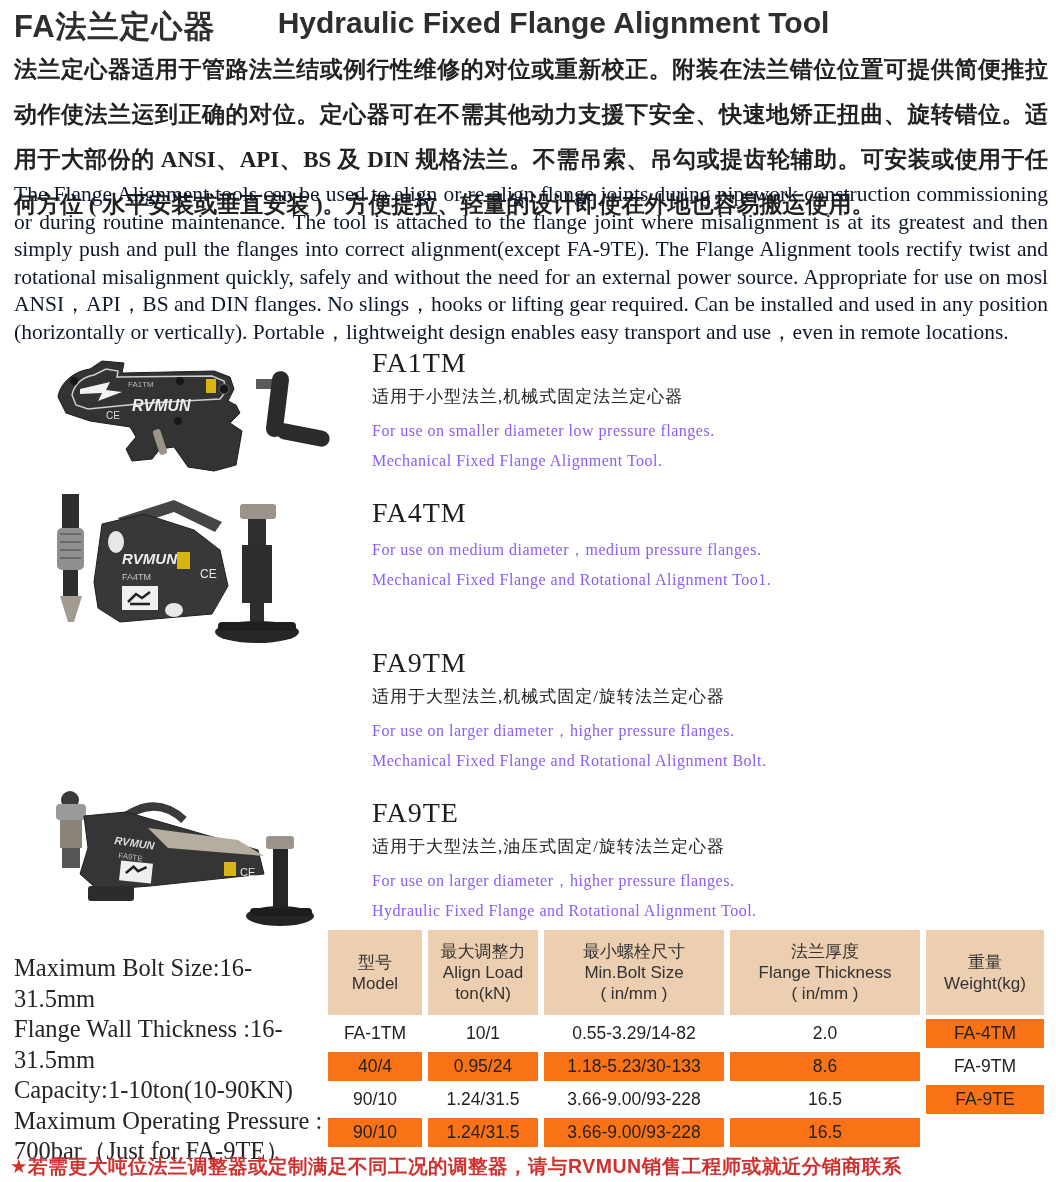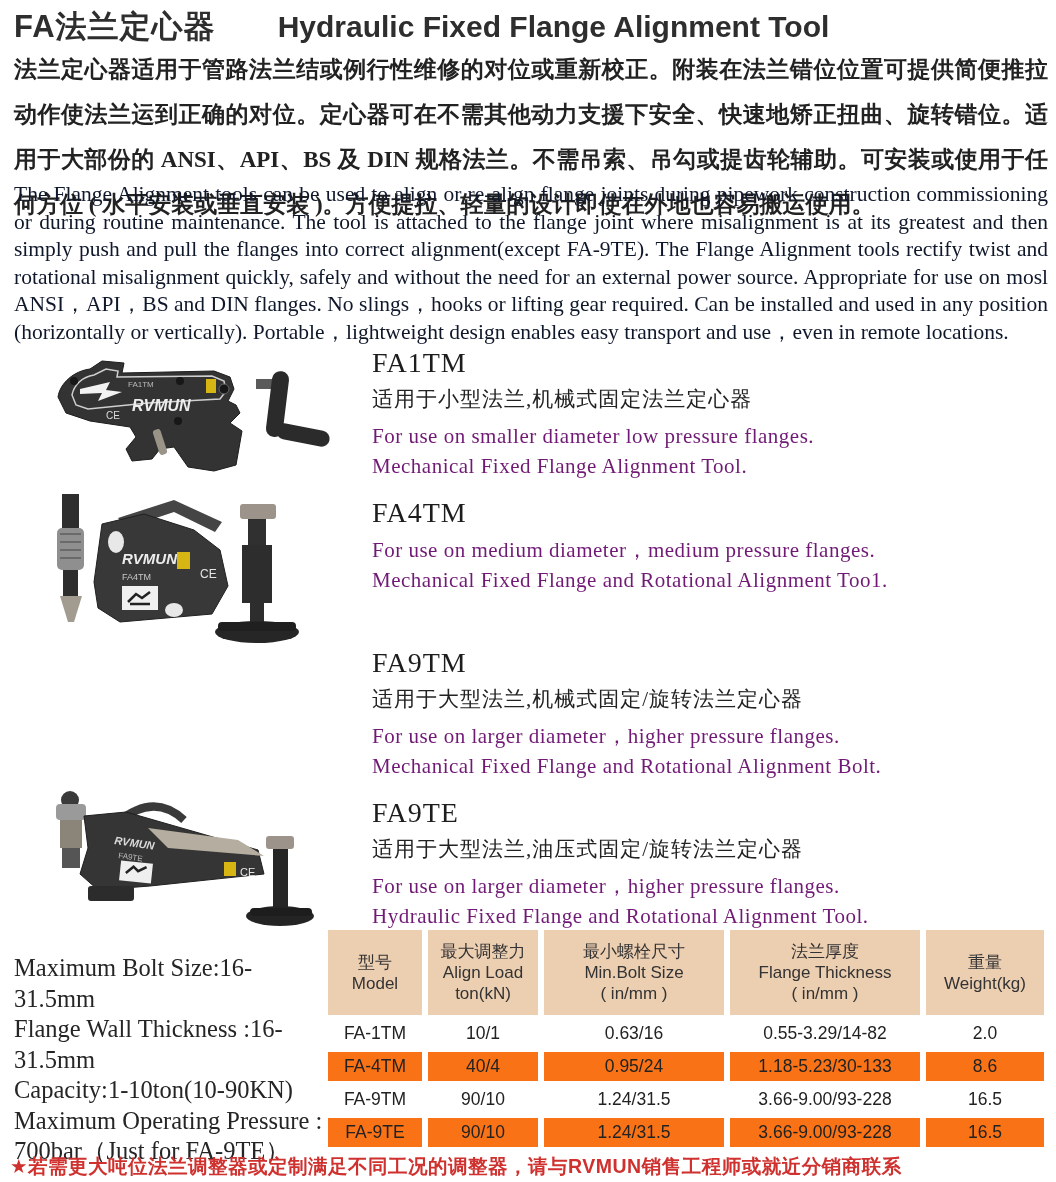--- a/index.html
+++ b/index.html
@@ -4,36 +4,36 @@
 <style>
   * { margin:0; padding:0; box-sizing:border-box; }
   html,body { background:#ffffff; }
   body {
     width:1056px; height:1182px; position:relative; overflow:hidden;
     font-family:"Liberation Serif","DejaVu Serif",serif; color:#2a2a2a;
   }
   .abs { position:absolute; }
 
   
-  .header { left:14px; top:6px; width:1030px; display:flex; align-items:center; gap:62px;
+  .header { left:14px; top:6px; width:1030px; display:flex; align-items:flex-start; gap:62px;
             font-family:"Liberation Sans","DejaVu Sans",sans-serif; color:#2e2e2e; }
   .title-zh { font-size:31px; font-weight:700; letter-spacing:1px; }
   .title-en { font-size:30px; font-weight:600; letter-spacing:0px; }
 
   
   .intro-zh { left:14px; top:47px; width:1034px; font-size:23px; line-height:45px;
               text-align:justify; color:#222;font-weight:bold; }
   .intro-en { left:14px; top:181px; width:1034px; font-size:21.5px; line-height:27.5px;
               text-align:justify; color:#0f172a; }
 
   
   .product-text { left:372px; width:640px; }
   .product-model { font-size:28px; color:#1d1d1d; letter-spacing:1px; margin-bottom:6px; }
-  .product-zh { font-size:21px; color:#222; margin-bottom:8px; letter-spacing:1px; }
-  .product-en { font-size:21px; color:#701a75; line-height:30px; letter-spacing:0.5px; }
+  .product-zh { font-size:17px; color:#222; margin-bottom:8px; letter-spacing:1px; }
+  .product-en { font-size:16px; color:#8b5cf6; line-height:30px; letter-spacing:0.5px; }
 
   .product-img { position:absolute; }
 
   
   .spec-table { left:328px; top:930px; width:718px;
     font-family:"Liberation Sans","DejaVu Sans",sans-serif;
     display:grid; grid-template-columns:94px 110px 180px 190px 118px;
     column-gap:6px; row-gap:4px; }
   .th { background:#ecceb1; height:85px; display:flex; align-items:center; justify-content:center;
         text-align:center; font-size:17px; line-height:21px; color:#333; white-space:pre-line; }
@@ -184,21 +184,20 @@
 Min.Bolt Size
 ( in/mm )</div>
   <div class="th">法兰厚度
 Flange Thickness
 ( in/mm )</div>
   <div class="th">重量
 Weight(kg)</div>
 
   <div class="td">FA-1TM</div>
   <div class="td">10/1</div>
-  <div class="td">0.63/16</div>
   <div class="td">0.55-3.29/14-82</div>
   <div class="td">2.0</div>
 
   <div class="td gray">FA-4TM</div>
   <div class="td gray">40/4</div>
   <div class="td gray">0.95/24</div>
   <div class="td gray">1.18-5.23/30-133</div>
   <div class="td gray">8.6</div>
 
   <div class="td">FA-9TM</div>

